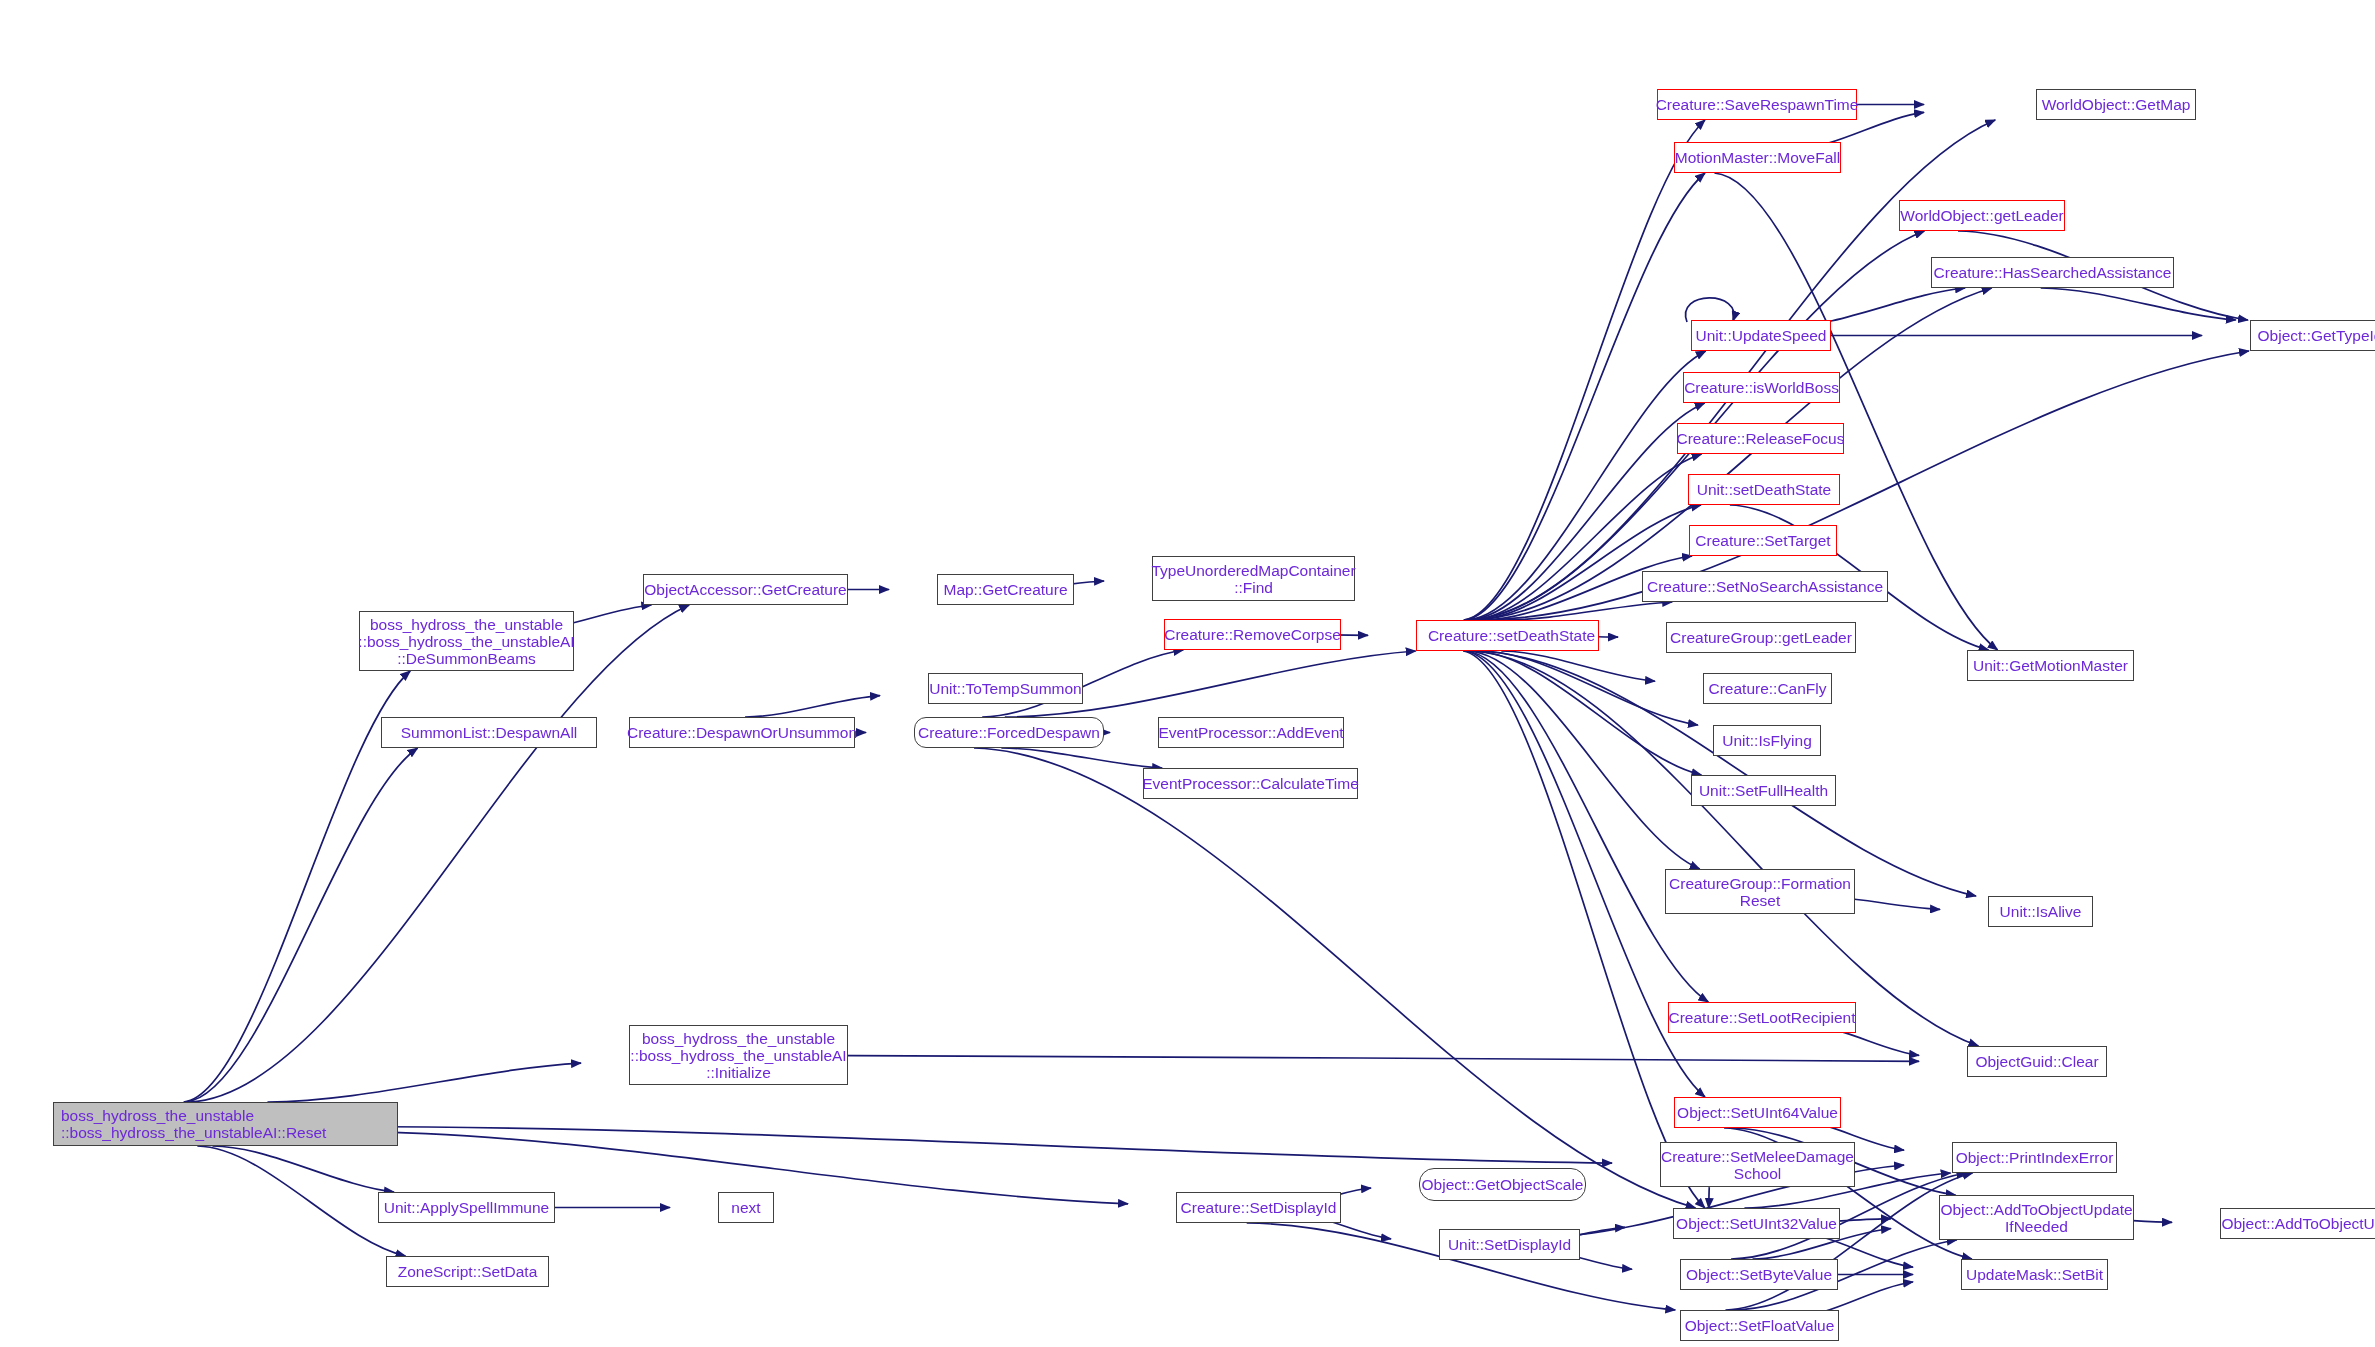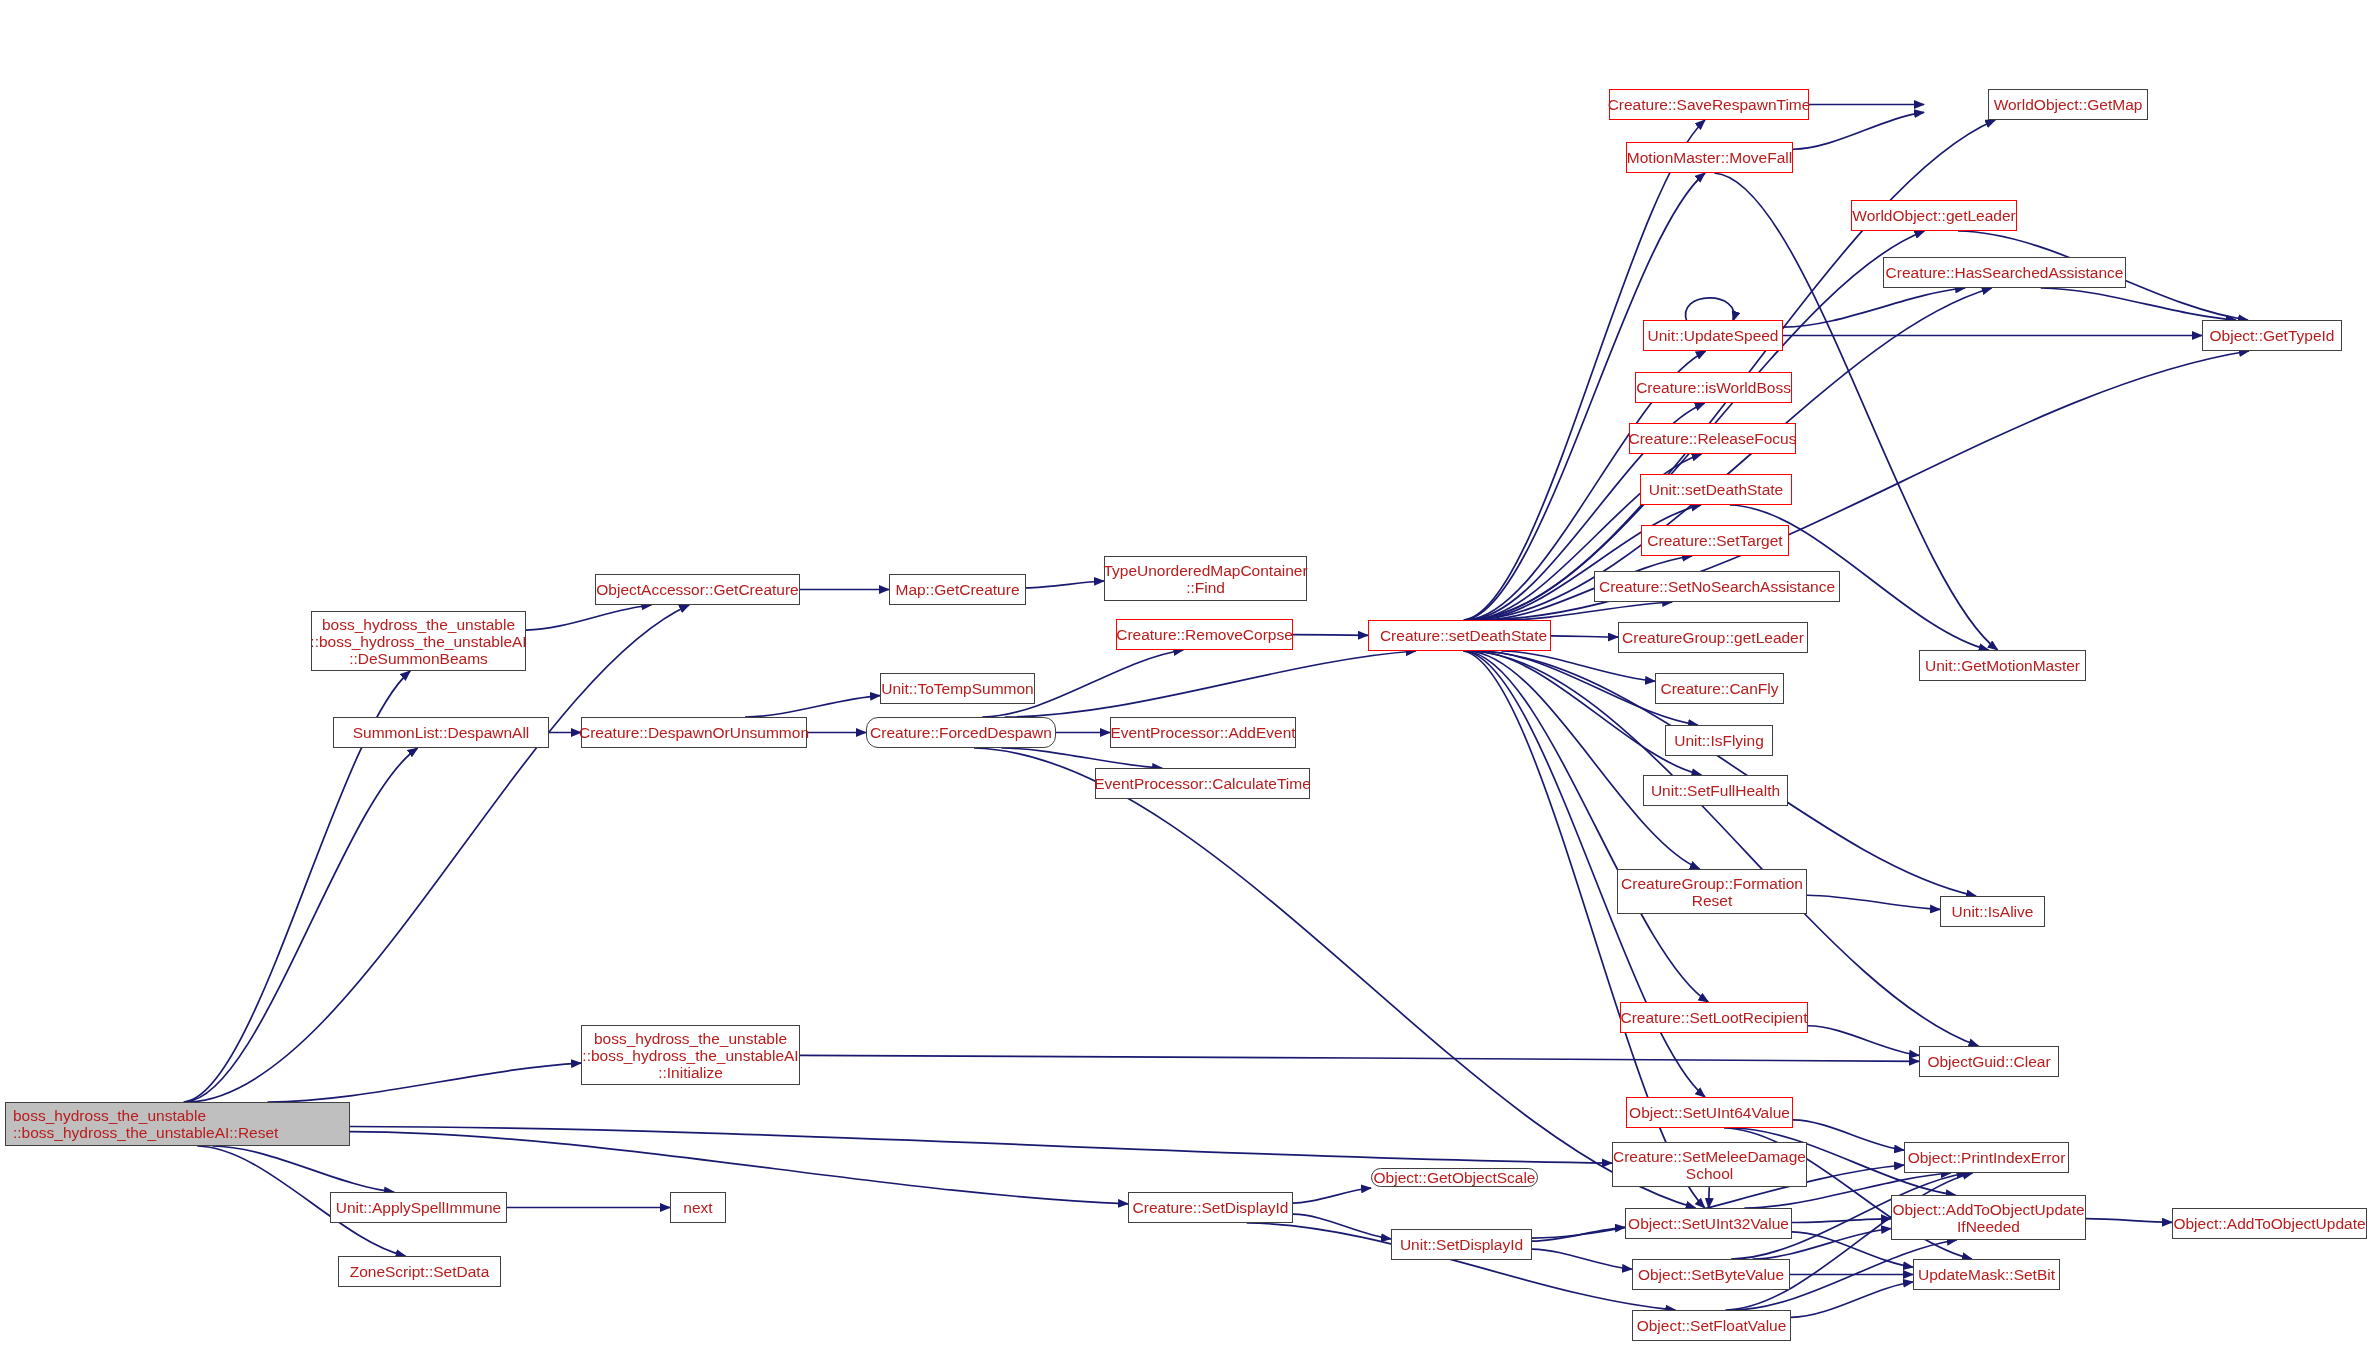--- a/index.html
+++ b/index.html
@@ -21,27 +21,28 @@
   }
   .node{
     position:absolute;
     box-sizing:border-box;
     display:flex;
     align-items:center;
     justify-content:center;
     text-align:center;
     background:#ffffff;
     border:1px solid #404040;
-    color:#b91c1c;
+    color:#6d28d9;
     font-size:15.5px;
     line-height:17px;
     letter-spacing:0px;
     white-space:pre-line;
     padding:0 4px;
     z-index:5;
+    margin-left:48px;
   }
   .node.red{ border:1px solid #ff0000; }
   .node.root{ background:#bfbfbf; border:1px solid #404040; justify-content:flex-start; text-align:left; padding-left:7px;}
 </style>
 </head>
 <body>
 
 <div id="graph-root">
   <svg id="edge-layer" viewBox="0 0 2375 1347">
     <defs>
@@ -174,20 +175,20 @@
       <div class="node" style="left: 1612px; top: 1142px; width: 195px; height: 45px;">Creature::SetMeleeDamage
 School</div>
       <div class="node" style="left: 1904px; top: 1142px; width: 165px; height: 31px;">Object::PrintIndexError</div>
       <div class="node" style="left: 1625px; top: 1208px; width: 167px; height: 31px;">Object::SetUInt32Value</div>
       <div class="node" style="left: 1891px; top: 1195px; width: 195px; height: 45px;">Object::AddToObjectUpdate
 IfNeeded</div>
       <div class="node" style="left: 1632px; top: 1259px; width: 158px; height: 31px;">Object::SetByteValue</div>
       <div class="node" style="left: 1913px; top: 1259px; width: 147px; height: 31px;">UpdateMask::SetBit</div>
       <div class="node" style="left: 1632px; top: 1310px; width: 159px; height: 31px;">Object::SetFloatValue</div>
       <div class="node" style="left: 1128px; top: 1192px; width: 165px; height: 31px;">Creature::SetDisplayId</div>
-      <div class="node" style="left: 1371px; top: 1168px; width: 167px; height: 19px; border-radius: 15px;">Object::GetObjectScale</div>
+      <div class="node" style="left: 1371px; top: 1168px; width: 167px; height: 33px; border-radius: 15px;">Object::GetObjectScale</div>
       <div class="node" style="left: 1391px; top: 1229px; width: 141px; height: 31px;">Unit::SetDisplayId</div>
       <div class="node" style="left: 2202px; top: 320px; width: 140px; height: 31px; text-align: center;">Object::GetTypeId</div>
       <div class="node" style="left: 1919px; top: 650px; width: 167px; height: 31px;">Unit::GetMotionMaster</div>
       <div class="node" style="left: 1988px; top: 89px; width: 160px; height: 31px;">WorldObject::GetMap</div>
       <div class="node" style="left: 2172px; top: 1208px; width: 195px; height: 31px;">Object::AddToObjectUpdate</div>
     </div>
 </div>
 
 </body></html>

